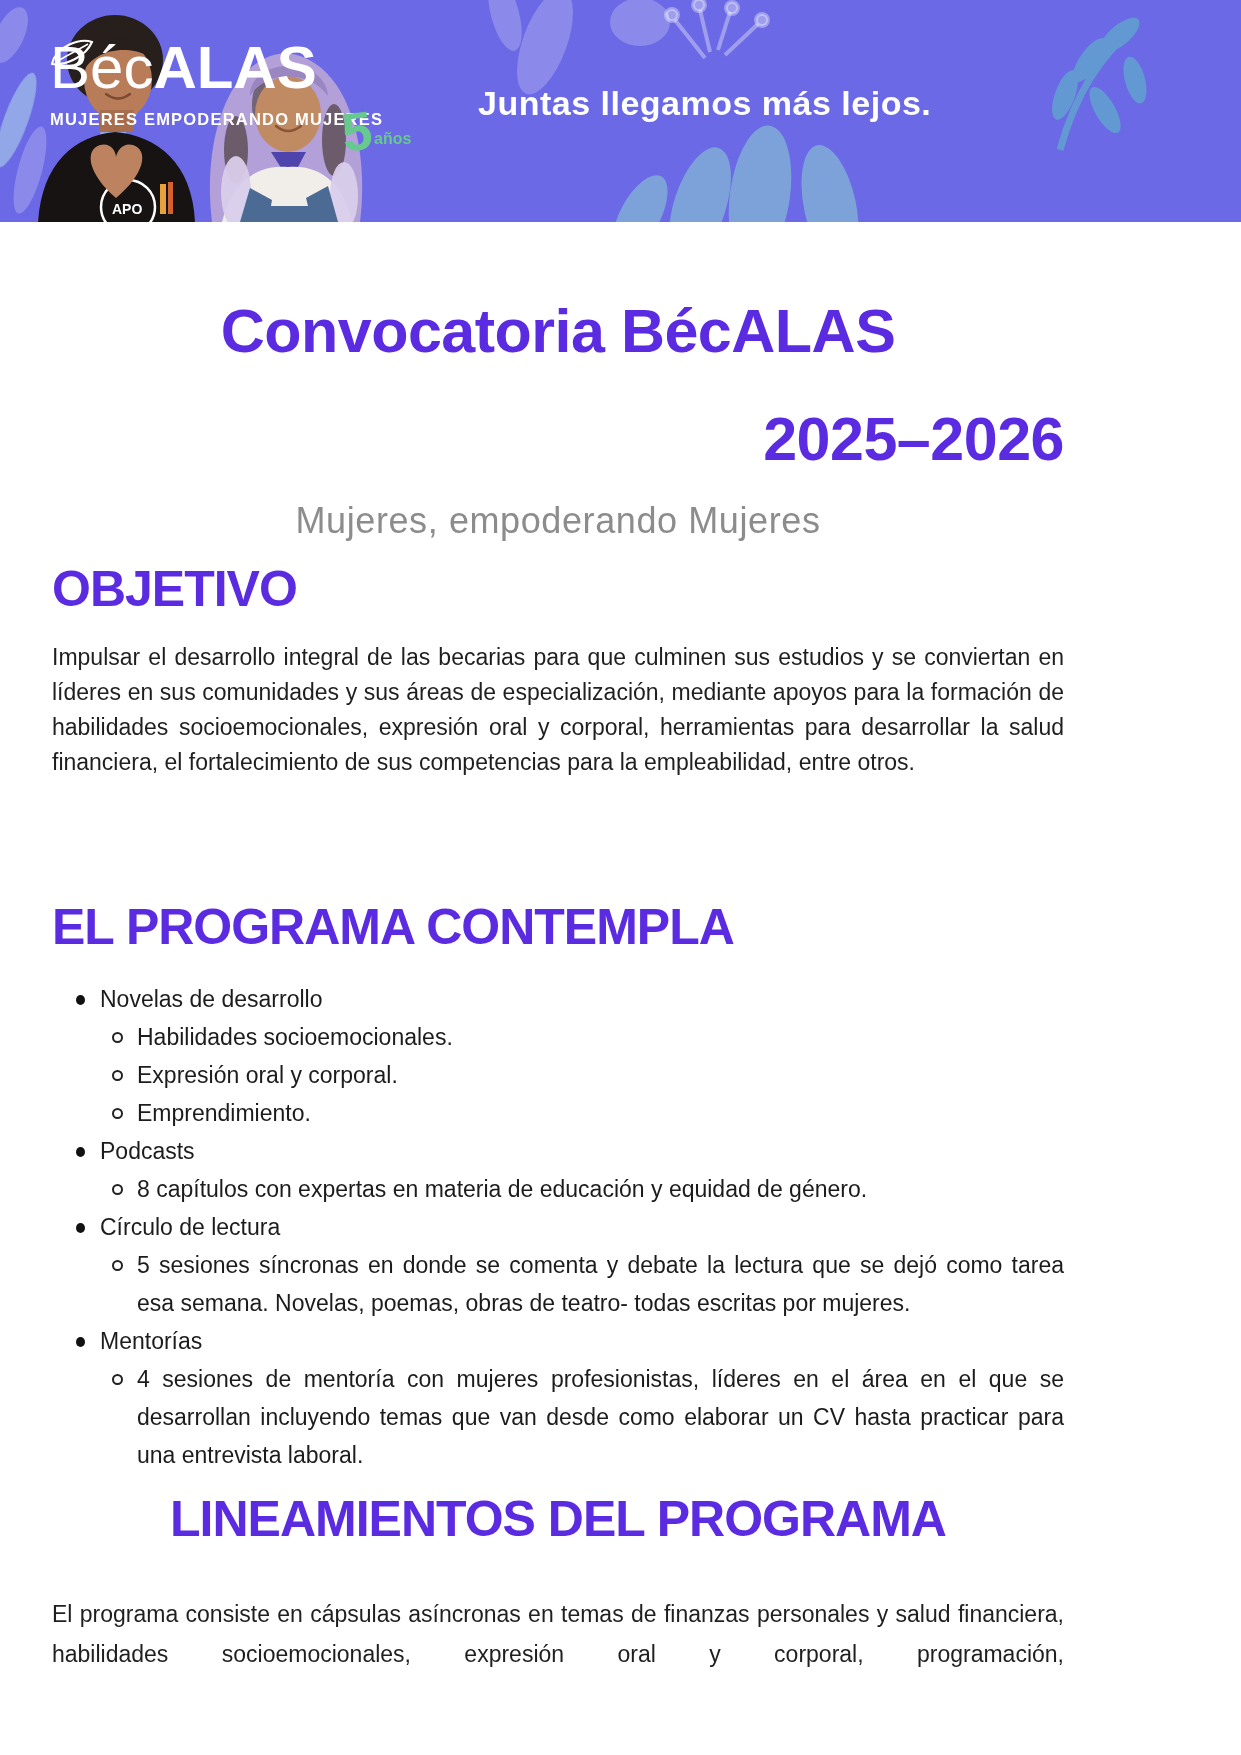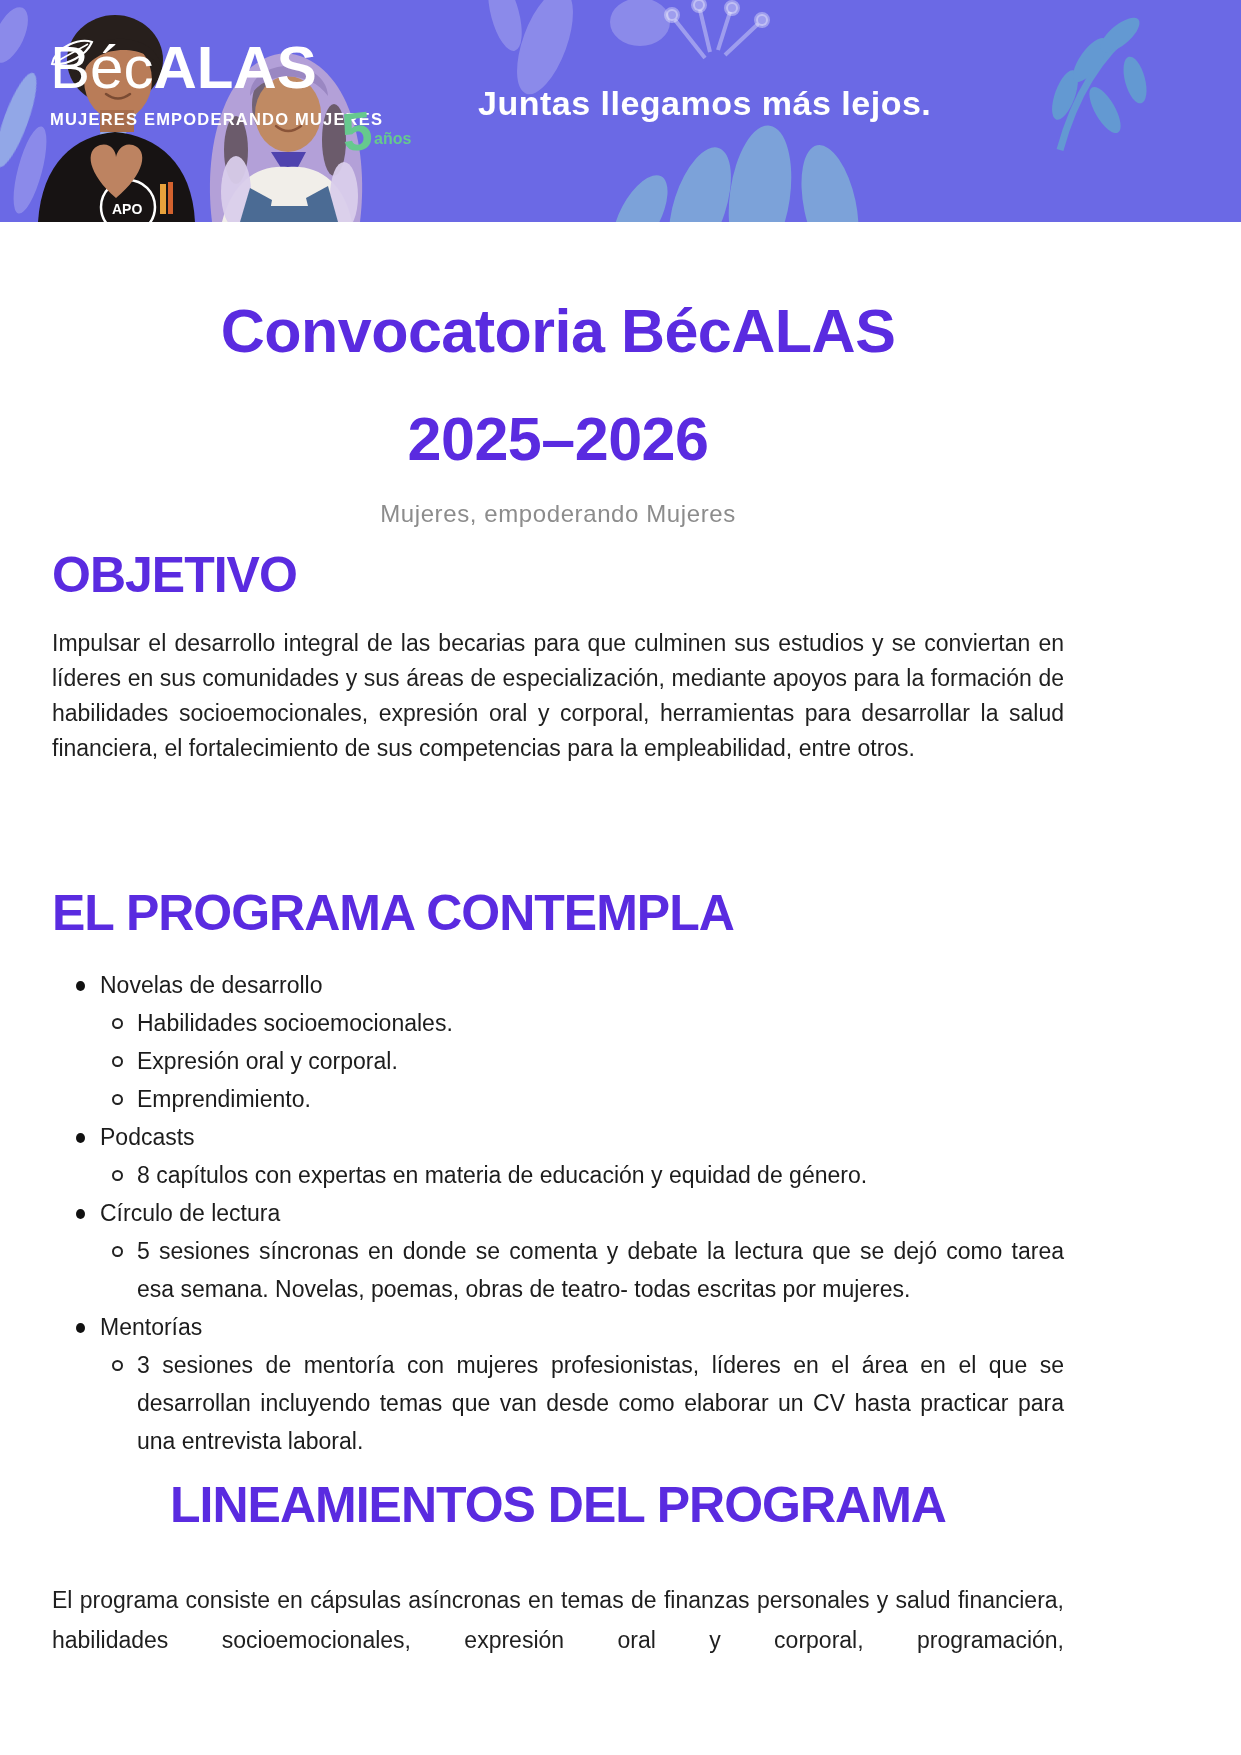--- a/index.html
+++ b/index.html
@@ -31,24 +31,24 @@
   .slogan{
     position:absolute;left:478px;top:84px;z-index:3;
     color:#ffffff;font-size:34px;font-weight:700;letter-spacing:0.5px;white-space:nowrap;
   }
   
   .content{margin-left:52px;width:1012px;}
   .doc-title{
     margin:74px 0 0;text-align:center;color:#5a2be0;
     font-size:61px;font-weight:800;letter-spacing:-0.5px;line-height:1.15;
   }
-  .doc-title.years{margin-top:38px;}
+  .doc-title.years{margin-top:38px;text-align:right;}
   .doc-subtitle{
     margin:26px 0 0;text-align:center;color:#8c8c8c;
-    font-size:24px;font-weight:400;letter-spacing:0.6px;
+    font-size:36px;font-weight:400;letter-spacing:0.6px;
   }
   .section-heading{
     margin:0;color:#5a2be0;font-size:50px;font-weight:800;letter-spacing:-1px;line-height:1;
   }
   #h-objetivo{margin-top:22px;}
   #h-programa{margin-top:122px;}
   #h-lineamientos{margin-top:20px;text-align:center;}
   .body-text{
     margin:26px 0 0;color:#1f1f1f;font-size:23px;line-height:35px;
     text-align:justify;
@@ -180,21 +180,21 @@
             <li class="li2">Expresión oral y corporal.</li>
             <li class="li2">Emprendimiento.</li>
           </ul></li>
         <li class="li1"><span>Podcasts</span><ul>
             <li class="li2">8 capítulos con expertas en materia de educación y equidad de género.</li>
           </ul></li>
         <li class="li1"><span>Círculo de lectura</span><ul>
             <li class="li2">5 sesiones síncronas en donde se comenta y debate la lectura que se dejó como tarea esa semana. Novelas, poemas, obras de teatro- todas escritas por mujeres.</li>
           </ul></li>
         <li class="li1"><span>Mentorías</span><ul>
-            <li class="li2">3 sesiones de mentoría con mujeres profesionistas, líderes en el área en el que se desarrollan incluyendo temas que van desde como elaborar un CV hasta practicar para una entrevista laboral.</li>
+            <li class="li2">4 sesiones de mentoría con mujeres profesionistas, líderes en el área en el que se desarrollan incluyendo temas que van desde como elaborar un CV hasta practicar para una entrevista laboral.</li>
           </ul></li>
       </ul>
 
     <h2 id="h-lineamientos" class="section-heading">LINEAMIENTOS DEL PROGRAMA</h2>
     <p class="body-text last">El programa consiste en cápsulas asíncronas en temas de finanzas personales y salud financiera, habilidades socioemocionales, expresión oral y corporal, programación,</p>
 
   </main>
 </div>
 
 </body></html>

